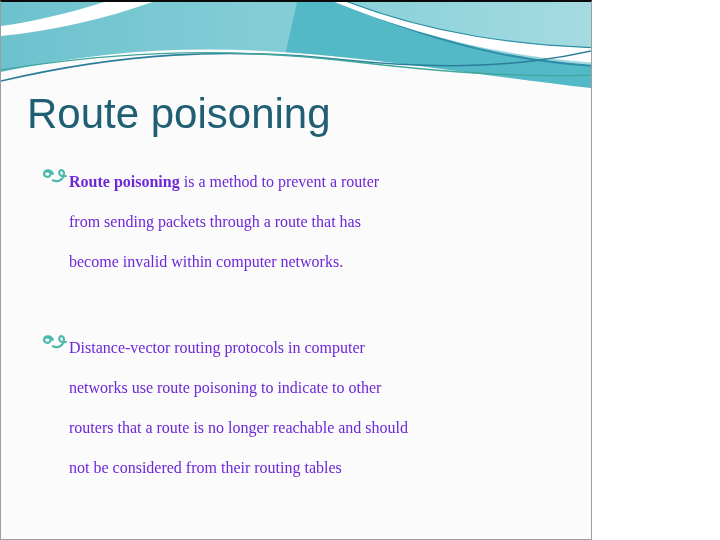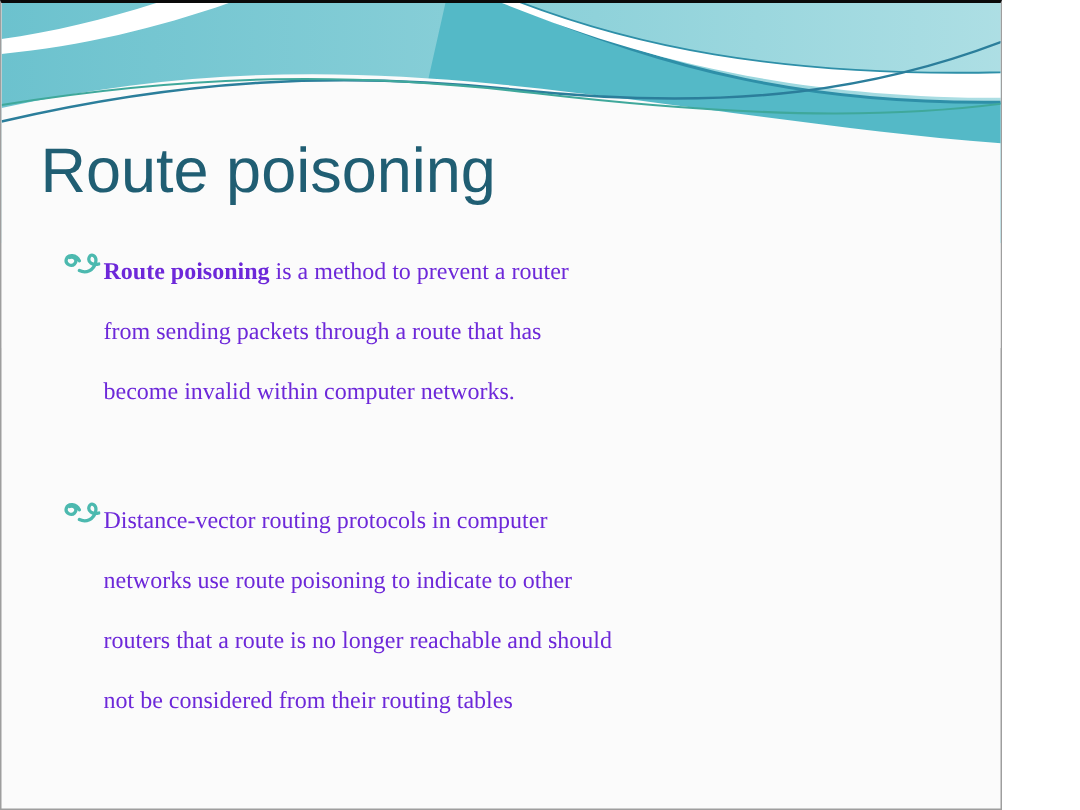--- a/index.html
+++ b/index.html
@@ -1,18 +1,18 @@
 <!DOCTYPE html>
 <html><head>
 <meta charset="utf-8">
 <style>
   html, body { margin: 0; padding: 0; background: #ffffff; }
   .slide {
     position: relative;
-    width: 668px;
+    width: 592px;
     height: 540px;
     box-sizing: border-box;
     background: #FBFBFB;
     overflow: hidden;
     border: 1px solid #9e9e9e;
     border-top: 2px solid #0a0a0a;
     font-family: "Liberation Serif", serif;
     padding-left: 41px;
   }
   .wave-decoration {

